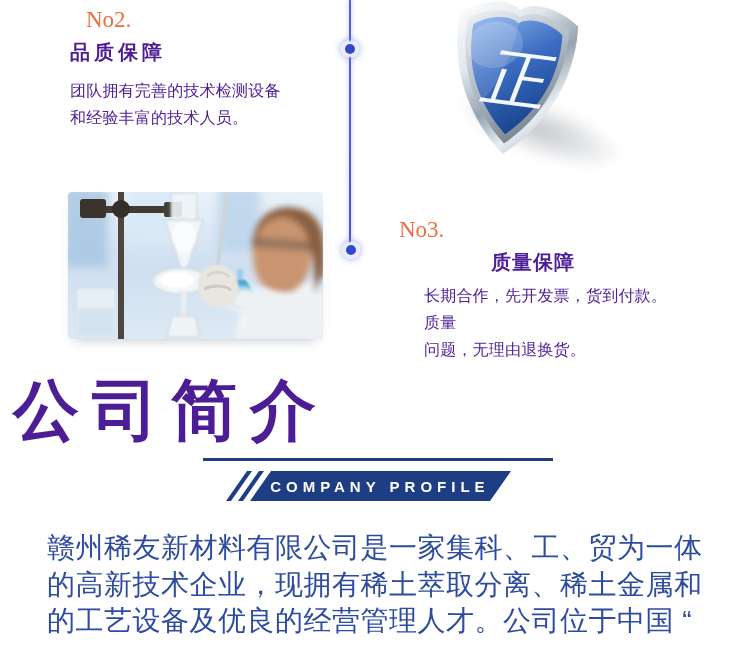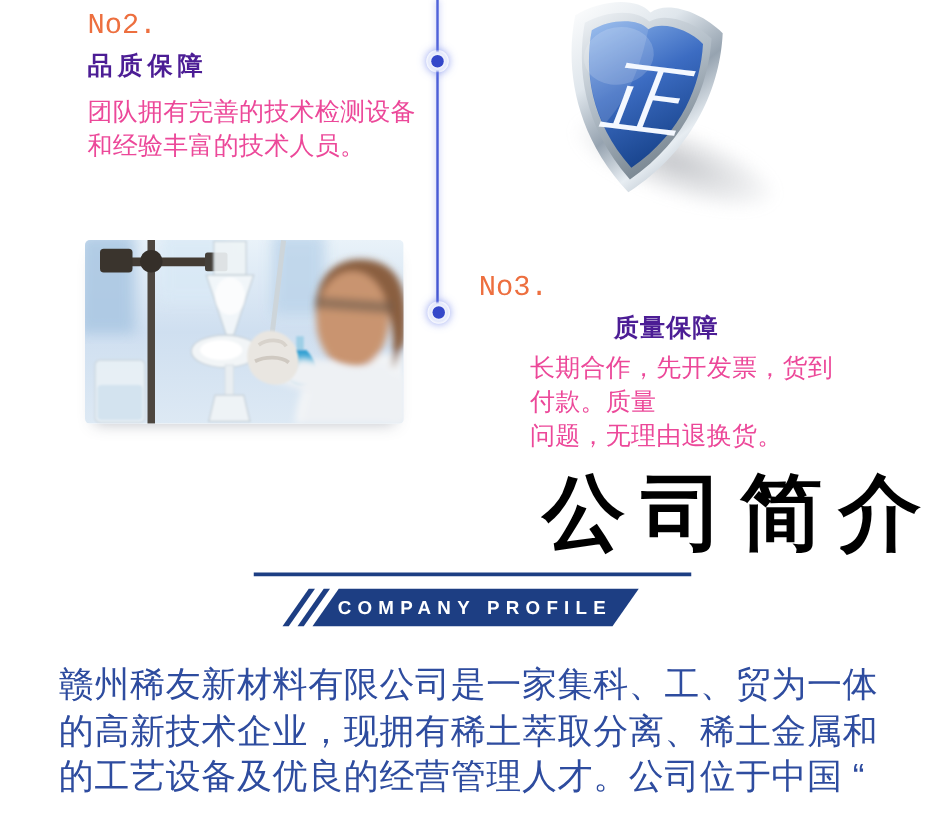--- a/index.html
+++ b/index.html
@@ -15,37 +15,37 @@
     background:radial-gradient(circle,#ffffff 25%,#e3e8fb 55%,rgba(255,255,255,0) 75%);
     box-shadow:0 0 7px rgba(110,130,235,.75);}
   .dot::after{content:"";position:absolute;left:4px;top:4px;width:10px;height:10px;
     border-radius:50%;background:#3347c9;}
   .dot1{left:341px;top:40px;}
   .dot2{left:342px;top:241px;}
   
   .feature{position:absolute;}
   .f2{left:70px;top:6px;width:290px;}
   .f3{left:383px;top:216px;width:300px;}
-  .fnum{font-family:Liberation Mono, monospace;font-size:23px;color:#ED6F3F;line-height:28px;}
+  .fnum{font-family:Liberation Serif, serif;font-size:23px;color:#ED6F3F;line-height:28px;margin-left:16px;}
   .ftitle{font-size:20px;font-weight:bold;color:#4c1d95;margin-top:5px;}
   .f2 .ftitle{letter-spacing:4px;}
   .f3 .ftitle{letter-spacing:1px;text-align:center;}
-  .fbody{margin-top:11px;font-size:20px;color:#ec4899;line-height:27px;letter-spacing:0.2px;}
+  .fbody{margin-top:11px;font-size:16px;color:#4c1d95;line-height:27px;letter-spacing:0.2px;}
   .f3 .fbody{margin-top:6px;margin-left:41px;}
   
   .photo{position:absolute;left:68px;top:192px;width:255px;height:147px;border-radius:4px;
     overflow:hidden;box-shadow:0 7px 12px -7px rgba(60,70,90,.35);}
   
   .shield-shadow{position:absolute;left:425px;top:86px;width:230px;height:88px;
     background:radial-gradient(ellipse 50% 42% at 50% 50%,rgba(105,110,120,.38),rgba(150,155,165,.14) 58%,rgba(0,0,0,0) 75%);
     transform:rotate(19deg);filter:blur(5px);}
   .shield{position:absolute;left:438px;top:-2px;width:146px;height:176px;transform:rotate(7deg);}
   
-  .main-title{position:absolute;left:0;right:0;top:370px;margin:0;text-align:right;
-    font-size:66px;font-weight:bold;color:#000000;letter-spacing:13px;text-indent:13px;line-height:80px;}
+  .main-title{position:absolute;left:0;right:0;top:370px;margin:0;text-align:left;
+    font-size:66px;font-weight:bold;color:#4c1d95;letter-spacing:13px;text-indent:13px;line-height:80px;}
   .underline{position:absolute;left:203px;top:458px;width:350px;height:3px;background:#1D3E83;}
   .stripe{position:absolute;top:471px;width:5px;height:30px;background:#1D3E83;
     transform:skewX(-35deg);transform-origin:0 100%;}
   .s1{left:226px;}
   .s2{left:238px;}
   .banner{position:absolute;left:250px;top:471px;width:240px;height:30px;background:#1D3E83;
     transform:skewX(-35deg);transform-origin:0 100%;display:flex;align-items:center;justify-content:center;}
   .banner span{transform:skewX(35deg);color:#ffffff;font-size:15px;font-weight:bold;letter-spacing:5px;white-space:nowrap;}
   
   .intro{position:absolute;left:47px;top:530px;width:680px;font-size:28px;

